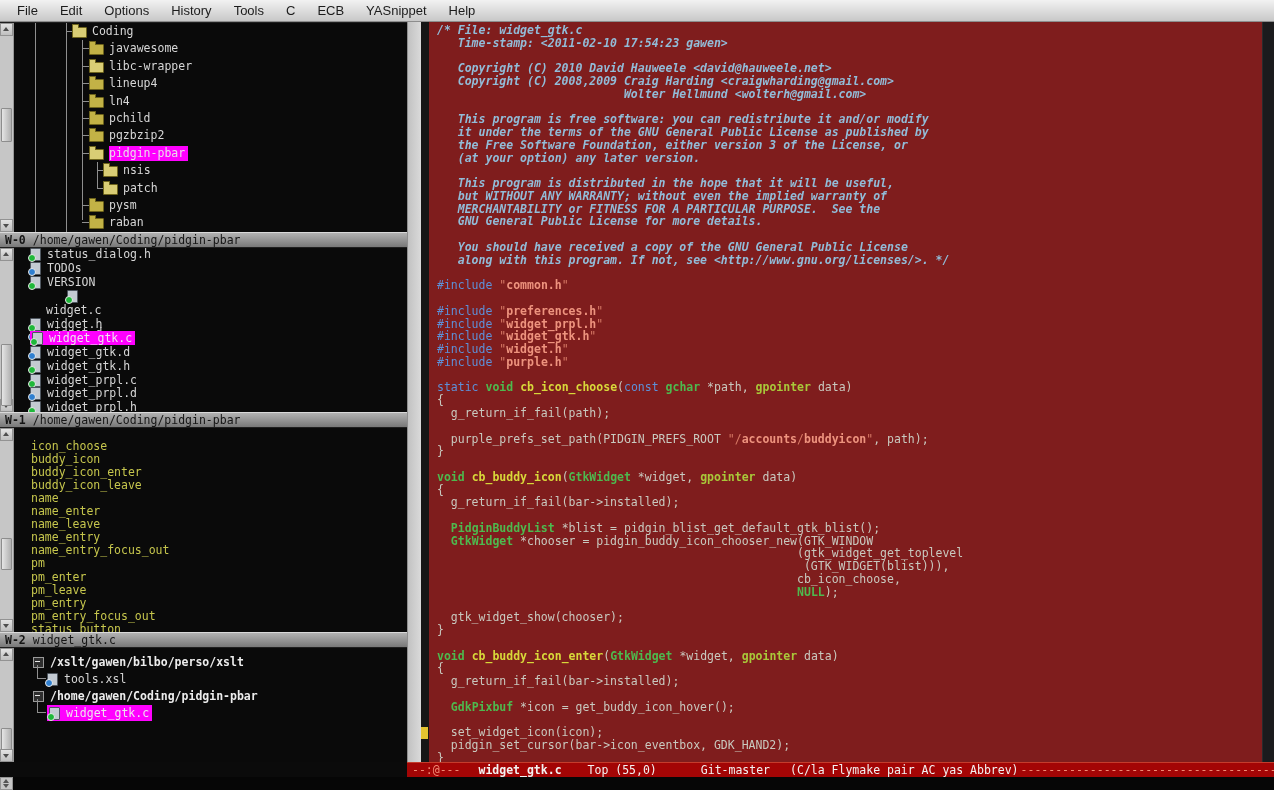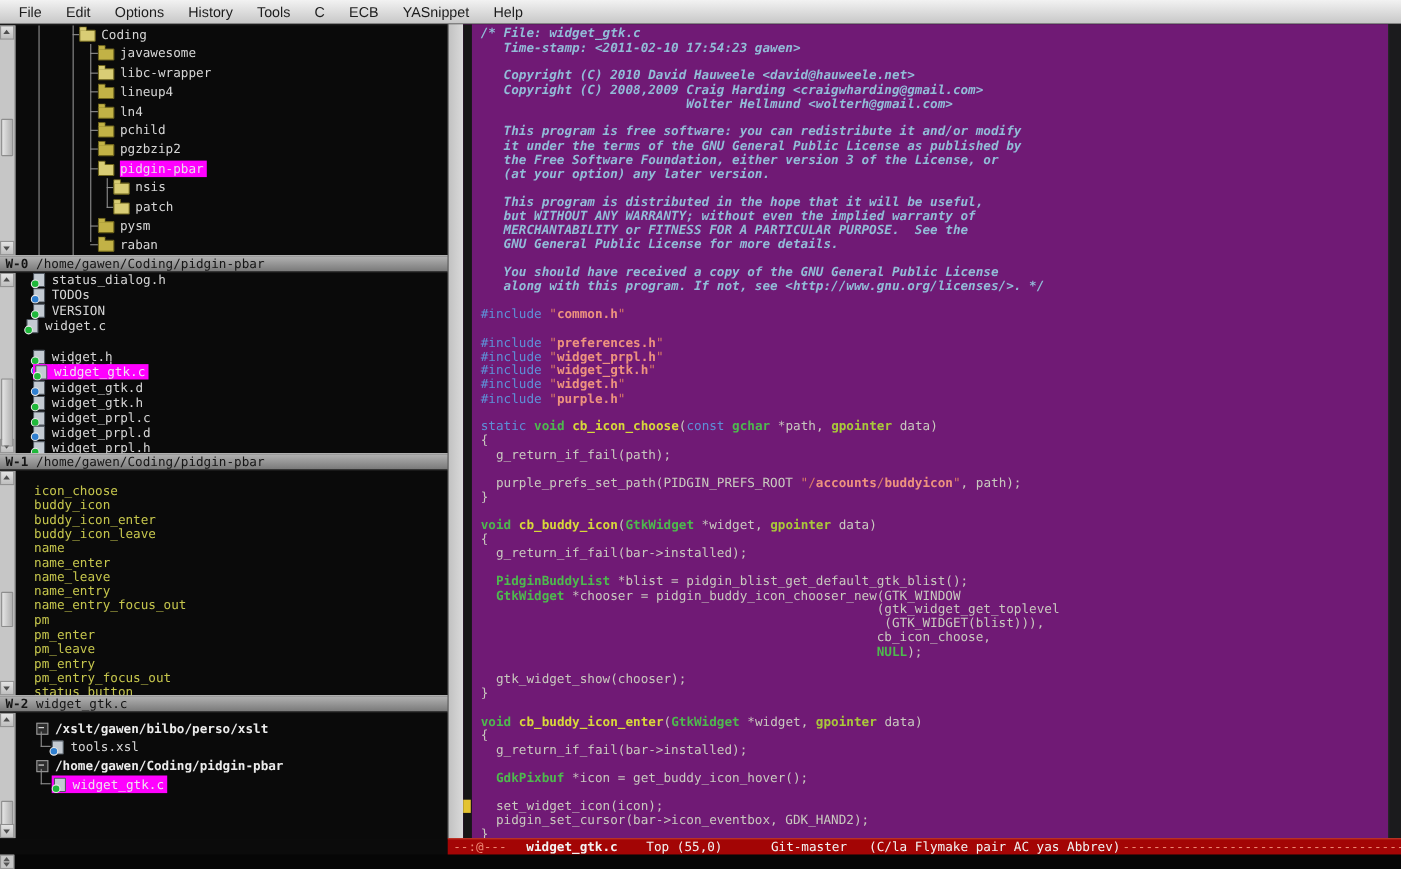--- a/index.html
+++ b/index.html
@@ -71,21 +71,21 @@
   .ic-file::after{content:"";position:absolute;left:-3px;bottom:-2px;width:6px;height:6px;
            border-radius:50%;border:1px solid #e8e8e8;}
   .ic-file.green::after{background:#1fb83a;}
   .ic-file.blue::after{background:#2f7fd0;}
   .ic-minus{position:relative;width:9px;height:9px;background:#2e2e2e;border:1px solid #9a9a9a;margin-right:6px;flex:none;}
   .ic-minus::after{content:"";position:absolute;left:1px;top:3px;width:5px;height:1px;background:#e8e8e8;}
   .guide-v{position:absolute;width:1px;background:#8f8f8f;}
   .stub{position:absolute;height:1px;background:#8f8f8f;}
   .lstub{position:absolute;width:9px;border-left:1px solid #8f8f8f;border-bottom:1px solid #8f8f8f;box-sizing:border-box;}
   
-  .editor{position:absolute;left:421px;top:22px;width:841px;height:740px;background:#701a75;overflow:hidden;}
+  .editor{position:absolute;left:421px;top:22px;width:841px;height:740px;background:#7f1d1d;overflow:hidden;}
   .fringe{position:absolute;left:0;top:0;width:8px;height:740px;background:#161616;}
   .fr-marker{position:absolute;left:0;width:7px;height:12px;background:var(--marker,#e3c330);}
   .code{position:absolute;left:16px;top:2px;font-size:11.5px;line-height:12.78px;white-space:pre;}
   .code-line{height:12.78px;}
   .cm{color:var(--c-comment,#92bcd8);font-weight:bold;font-style:italic;}
   .kw{color:var(--c-keyword,#5e90d8);}
   .ty{color:var(--c-type,#4eb94e);font-weight:bold;}
   .gp{color:var(--c-builtin,#a9c83a);font-weight:bold;}
   .fn{color:var(--c-function,#d8d83a);font-weight:bold;}
   .st{color:var(--c-string,#d87a66);}
@@ -194,21 +194,21 @@
           <span class="lbl">status_dialog.h</span>
         </div>
         <div class="row" style="left: 16px; top: 13.9px; height: 13.9px;">
           <span class="ic-file blue"></span>
           <span class="lbl">TODOs</span>
         </div>
         <div class="row" style="left: 16px; top: 27.8px; height: 13.9px;">
           <span class="ic-file green"></span>
           <span class="lbl">VERSION</span>
         </div>
-        <div class="row" style="left: 10px; top: 41.7px; height: 13.9px;">
+        <div class="row" style="left: 32px; top: 41.7px; height: 13.9px; flex-direction: column;">
           <span class="ic-file green"></span>
           <span class="lbl">widget.c</span>
         </div>
         <div class="row" style="left: 16px; top: 47px; height: 13.9px; margin-top: 32px;">
           <span class="ic-file blue"></span>
           <span class="lbl">widget.d</span>
         </div>
         <div class="row" style="left: 16px; top: 69.5px; height: 13.9px;">
           <span class="ic-file green"></span>
           <span class="lbl">widget.h</span>

